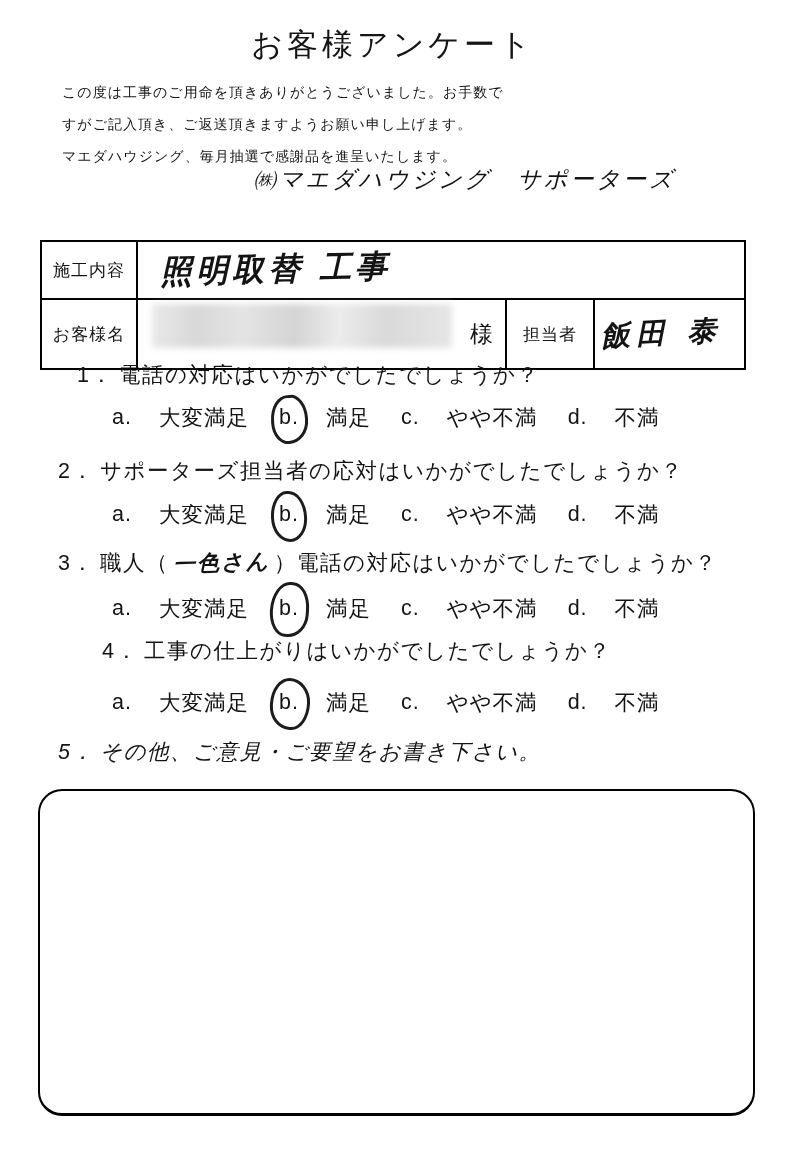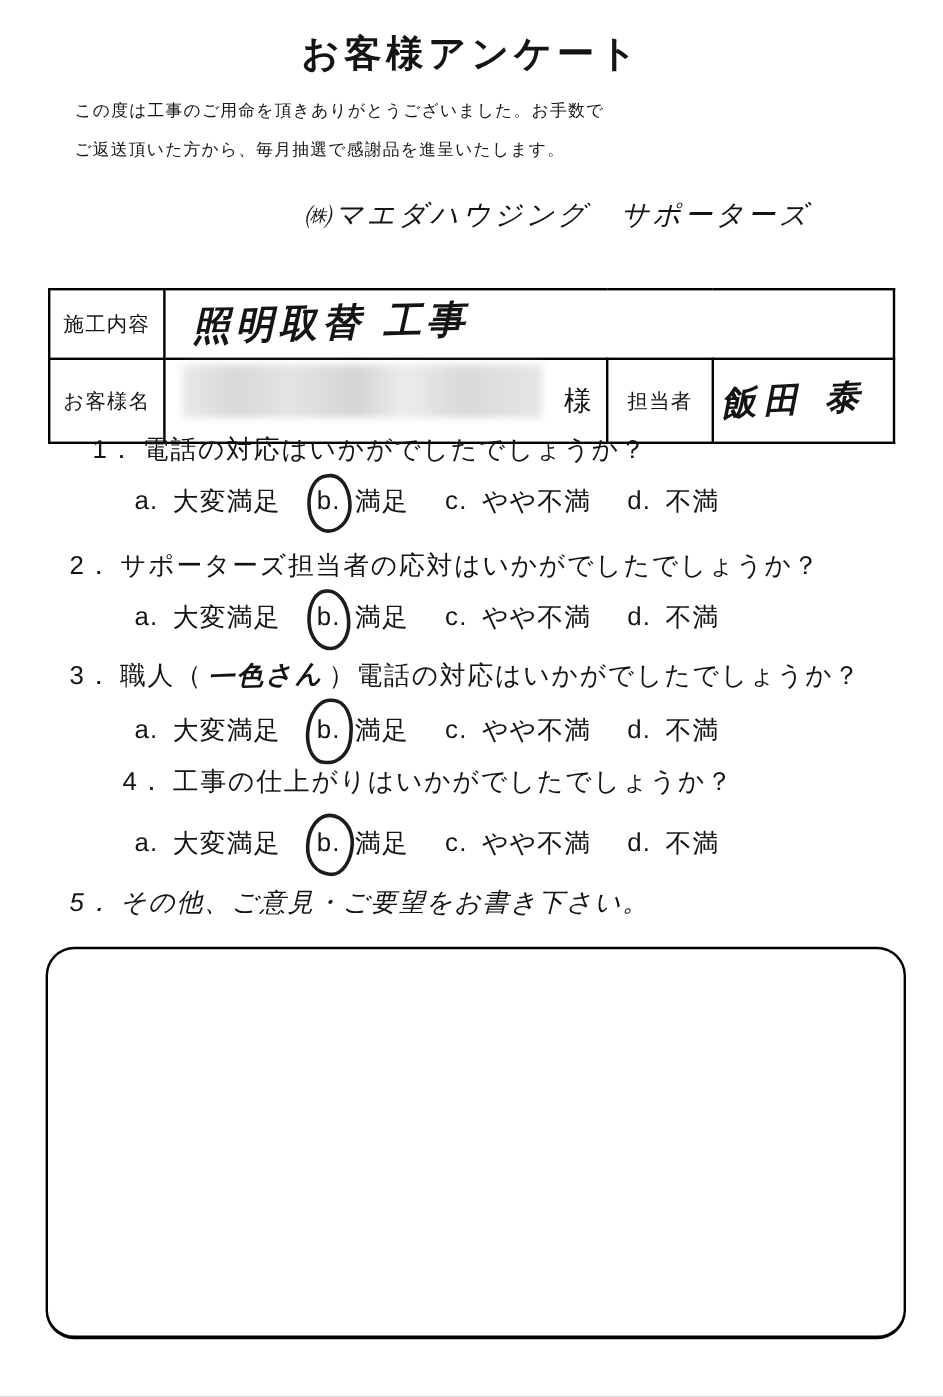--- a/index.html
+++ b/index.html
@@ -9,21 +9,21 @@
     width:786px; height:1164px;
     margin:0 auto;
     background:#ffffff;
     color:#141414;
     font-family:"Liberation Sans", sans-serif;
     overflow:hidden;
   }
   .title {
     position:absolute; top:24px; left:0; width:100%;
     text-align:center;
-    font-size:31px; font-weight:bold; letter-spacing:4px;
+    font-size:31px; font-weight:normal; letter-spacing:4px;
   }
   .intro {
     position:absolute; top:76px; left:62px; width:700px;
     font-size:14px; line-height:32px; letter-spacing:1px;
   }
   .company {
     position:absolute; top:164px; left:253px;
     font-size:23px; letter-spacing:3px; font-weight:500;font-style:italic;
   }
   
@@ -78,21 +78,21 @@
   .q .qnum { display:inline-block; width:42px; }
   .opts {
     position:absolute; left:112px;
     font-size:21.5px; letter-spacing:1px;
     white-space:nowrap;
     display:flex; align-items:center;
   }
   .opt { display:inline-flex; align-items:center; }
   .opt + .opt { margin-left:30px; }
   .okey { display:inline-block; margin-right:12px; position:relative; }
-  .olabel { display:inline-block; }
+  .olabel { display:inline-block;margin-left:15px; }
   .q3-hand {
     font-size:22px; letter-spacing:2px;
     display:inline-block; transform:rotate(-2deg);
     padding:0 4px;
   }
   
   .circled::after {
     content:""; position:absolute;
     border:3px solid #1c1c1c;
     pointer-events:none;
@@ -118,21 +118,22 @@
 </style>
 </head>
 <body>
 
 <div class="page">
 
   <div class="title">お客様アンケート</div>
 
   <div class="intro">
     <div>この度は工事のご用命を頂きありがとうございました。お手数で</div>
-    <div>ご返送頂いた方から、毎月抽選で感謝品を進呈いたします。</div>
+    <div>すがご記入頂き、ご返送頂きますようお願い申し上げます。</div>
+    <div>マエダハウジング、毎月抽選で感謝品を進呈いたします。</div>
   </div>
 
   <div class="company">㈱マエダハウジング　サポーターズ</div>
 
   <table class="info">
     <colgroup>
         <col style="width:96px">
         <col style="width:369px">
         <col style="width:88px">
         <col style="width:151px">

